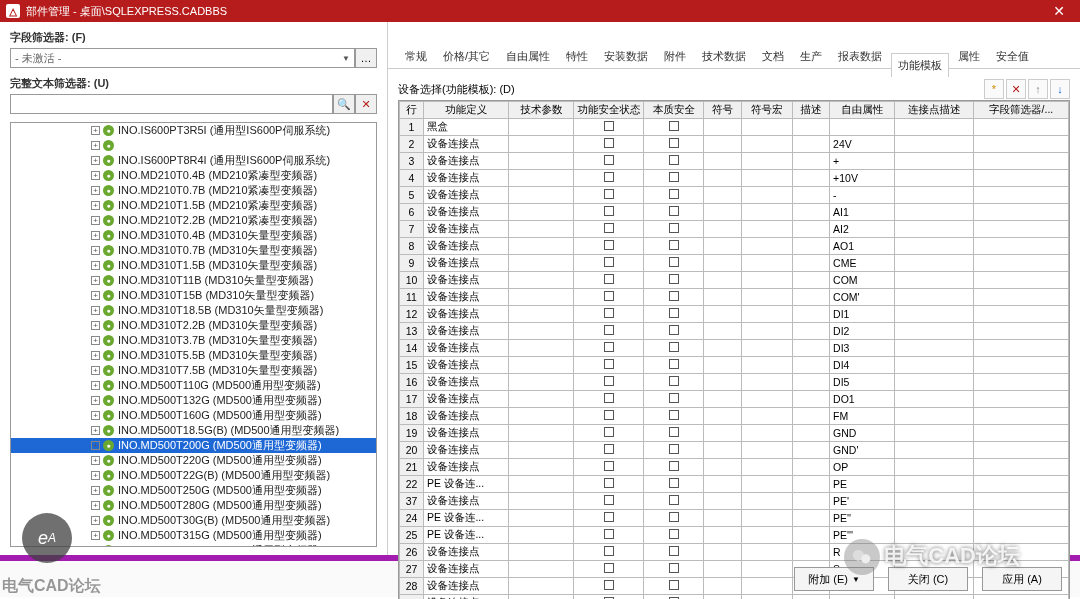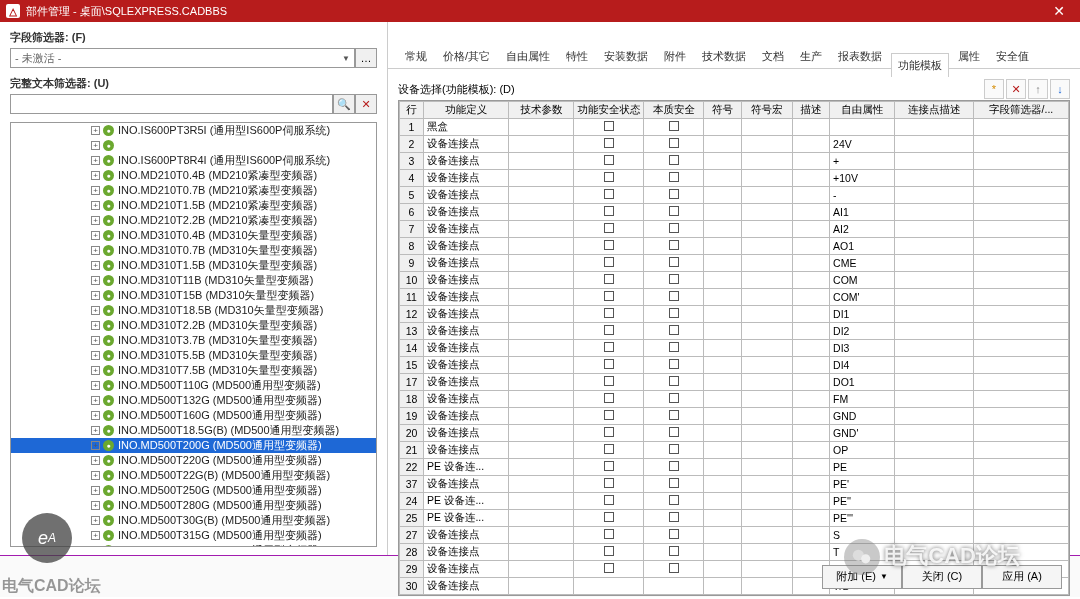--- a/index.html
+++ b/index.html
@@ -28,21 +28,21 @@
 .section-head { display: flex; align-items: center; justify-content: space-between; margin-bottom: 1px; }
 .toolbar-icons { display: flex; gap: 2px; }
 .toolbar-icons .tbtn { width: 20px; height: 20px; border: 1px solid #ccc; background: #fafafa; display: flex; align-items: center; justify-content: center; font-size: 11px; cursor: pointer; }
 .grid-wrap { flex: 1; border: 1px solid #999; overflow: auto; background: #fff; }
 table { border-collapse: collapse; width: 100%; }
 th, td { border: 1px solid #bbb; padding: 1px 3px; font-size: 10.5px; height: 15px; text-align: left; white-space: nowrap; }
 th { background: #f0f0f0; font-weight: normal; text-align: center; }
 td.rownum { background: #f0f0f0; text-align: center; width: 24px; }
 td.chk { text-align: center; width: 60px; }
 .chkbox { width: 10px; height: 10px; border: 1px solid #555; display: inline-block; }
-.footer { height: 42px; display: flex; justify-content: flex-end; align-items: center; padding: 0 18px; border-top: 1px solid #a21caf; background: #fafafa; }
+.footer { height: 42px; display: flex; justify-content: flex-end; align-items: center; gap: 14px; padding: 0 18px; border-top: 6px solid #a21caf; background: #fafafa; }
 .footer .btn { min-width: 80px; height: 24px; border: 1px solid #999; background: #f5f5f5; display: flex; align-items: center; justify-content: center; gap: 4px; cursor: pointer; font-size: 11px; }
 .watermark-left { position: absolute; left: 2px; bottom: 2px; font-size: 16px; color: rgba(0,0,0,0.4); font-weight: bold; pointer-events: none; }
 .watermark-right { position: absolute; right: 60px; bottom: 28px; font-size: 22px; color: rgba(255,255,255,0.85); text-shadow: 0 0 4px rgba(0,0,0,0.6); font-weight: bold; pointer-events: none; }
 .wx-icon { position: absolute; right: 200px; bottom: 24px; width: 36px; height: 36px; border-radius: 50%; background: rgba(120,120,120,0.4); display: flex; align-items: center; justify-content: center; pointer-events: none; }
 .ea-logo { position: absolute; left: 22px; bottom: 36px; width: 50px; height: 50px; border-radius: 50%; background: rgba(64,64,64,0.75); color: #fff; display: flex; align-items: center; justify-content: center; font-size: 18px; font-style: italic; pointer-events: none; }
 ::-webkit-scrollbar { width: 14px; height: 14px; }
 ::-webkit-scrollbar-track { background: #f0f0f0; }
 ::-webkit-scrollbar-thumb { background: #c0c0c0; border: 1px solid #a0a0a0; }
 </style>
 </head>
@@ -451,20 +451,33 @@
                 <td class="chk"><span class="chkbox"></span></td>
                 <td class="chk"><span class="chkbox"></span></td>
                 <td></td>
                 <td></td>
                 <td></td>
                 <td>DI4</td>
                 <td></td>
                 <td></td>
               </tr>
               <tr>
+                <td class="rownum">16</td>
+                <td>设备连接点</td>
+                <td></td>
+                <td class="chk"><span class="chkbox"></span></td>
+                <td class="chk"><span class="chkbox"></span></td>
+                <td></td>
+                <td></td>
+                <td></td>
+                <td>DI5</td>
+                <td></td>
+                <td></td>
+              </tr>
+              <tr>
                 <td class="rownum">17</td>
                 <td>设备连接点</td>
                 <td></td>
                 <td class="chk"><span class="chkbox"></span></td>
                 <td class="chk"><span class="chkbox"></span></td>
                 <td></td>
                 <td></td>
                 <td></td>
                 <td>DO1</td>
                 <td></td>
@@ -564,20 +577,33 @@
               <tr>
                 <td class="rownum">25</td>
                 <td>PE 设备连...</td>
                 <td></td>
                 <td class="chk"><span class="chkbox"></span></td>
                 <td class="chk"><span class="chkbox"></span></td>
                 <td></td>
                 <td></td>
                 <td></td>
                 <td>PE'''</td>
+                <td></td>
+                <td></td>
+              </tr>
+              <tr>
+                <td class="rownum">26</td>
+                <td>设备连接点</td>
+                <td></td>
+                <td class="chk"><span class="chkbox"></span></td>
+                <td class="chk"><span class="chkbox"></span></td>
+                <td></td>
+                <td></td>
+                <td></td>
+                <td>R</td>
                 <td></td>
                 <td></td>
               </tr>
               <tr>
                 <td class="rownum">27</td>
                 <td>设备连接点</td>
                 <td></td>
                 <td class="chk"><span class="chkbox"></span></td>
                 <td class="chk"><span class="chkbox"></span></td>
                 <td></td>

